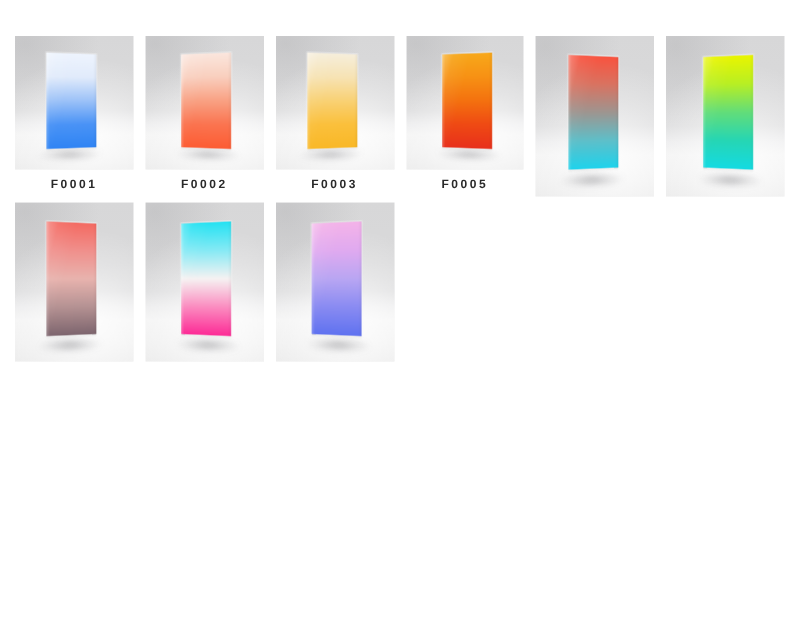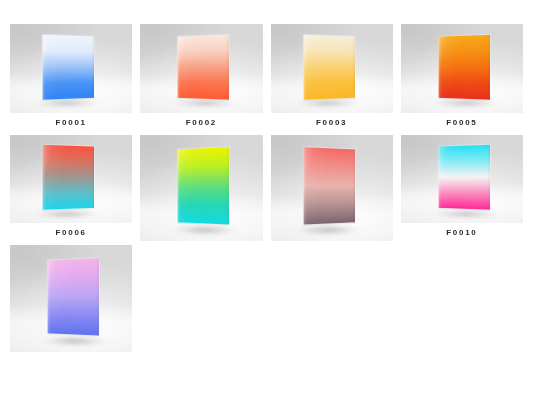--- a/index.html
+++ b/index.html
@@ -7,21 +7,21 @@
   html, body {
     width: 533px;
     height: 420px;
     background: #ffffff;
     font-family: "Liberation Sans", sans-serif;
     overflow: hidden;
   }
 
   #grid {
     display: grid;
-    grid-template-columns: repeat(4, 1fr);
+    grid-template-columns: repeat(6, 1fr);
     grid-template-rows: repeat(3, 1fr);
     column-gap: 8px;
     row-gap: 4px;
     width: 533px;
     height: 356px;
     padding: 24px 10px 4px 10px;
   }
 
   .cell {
     display: flex;
@@ -218,21 +218,20 @@
     <div class="cell">
       <div class="stage">
         <div class="shadow tilt-a"></div>
         <div class="scene">
           <div class="card tilt-a">
             <div class="face" style="background: linear-gradient(rgb(249, 83, 63), rgb(217, 115, 97), rgb(158, 149, 144), rgb(95, 191, 201), rgb(31, 211, 236));"></div>
             <div class="edge"></div>
           </div>
         </div>
       </div>
-      <div class="label">F0006</div>
     </div>
     <div class="cell">
       <div class="stage">
         <div class="shadow tilt-b"></div>
         <div class="scene">
           <div class="card tilt-b">
             <div class="face" style="background: linear-gradient(rgb(234, 245, 0), rgb(184, 239, 36), rgb(98, 221, 122), rgb(38, 214, 180), rgb(20, 219, 226));"></div>
             <div class="edge"></div>
           </div>
         </div>
@@ -252,21 +251,20 @@
     <div class="cell">
       <div class="stage">
         <div class="shadow tilt-b"></div>
         <div class="scene">
           <div class="card tilt-b">
             <div class="face" style="background: linear-gradient(rgb(37, 226, 242), rgb(134, 234, 245), rgb(246, 242, 242), rgb(251, 140, 192), rgb(253, 43, 150));"></div>
             <div class="edge"></div>
           </div>
         </div>
       </div>
-      <div class="label">F0010</div>
     </div>
     <div class="cell">
       <div class="stage">
         <div class="shadow tilt-b"></div>
         <div class="scene">
           <div class="card tilt-b">
             <div class="face" style="background: linear-gradient(rgb(244, 179, 233), rgb(224, 170, 240), rgb(185, 166, 243), rgb(138, 139, 242), rgb(95, 114, 240));"></div>
             <div class="edge"></div>
           </div>
         </div>

